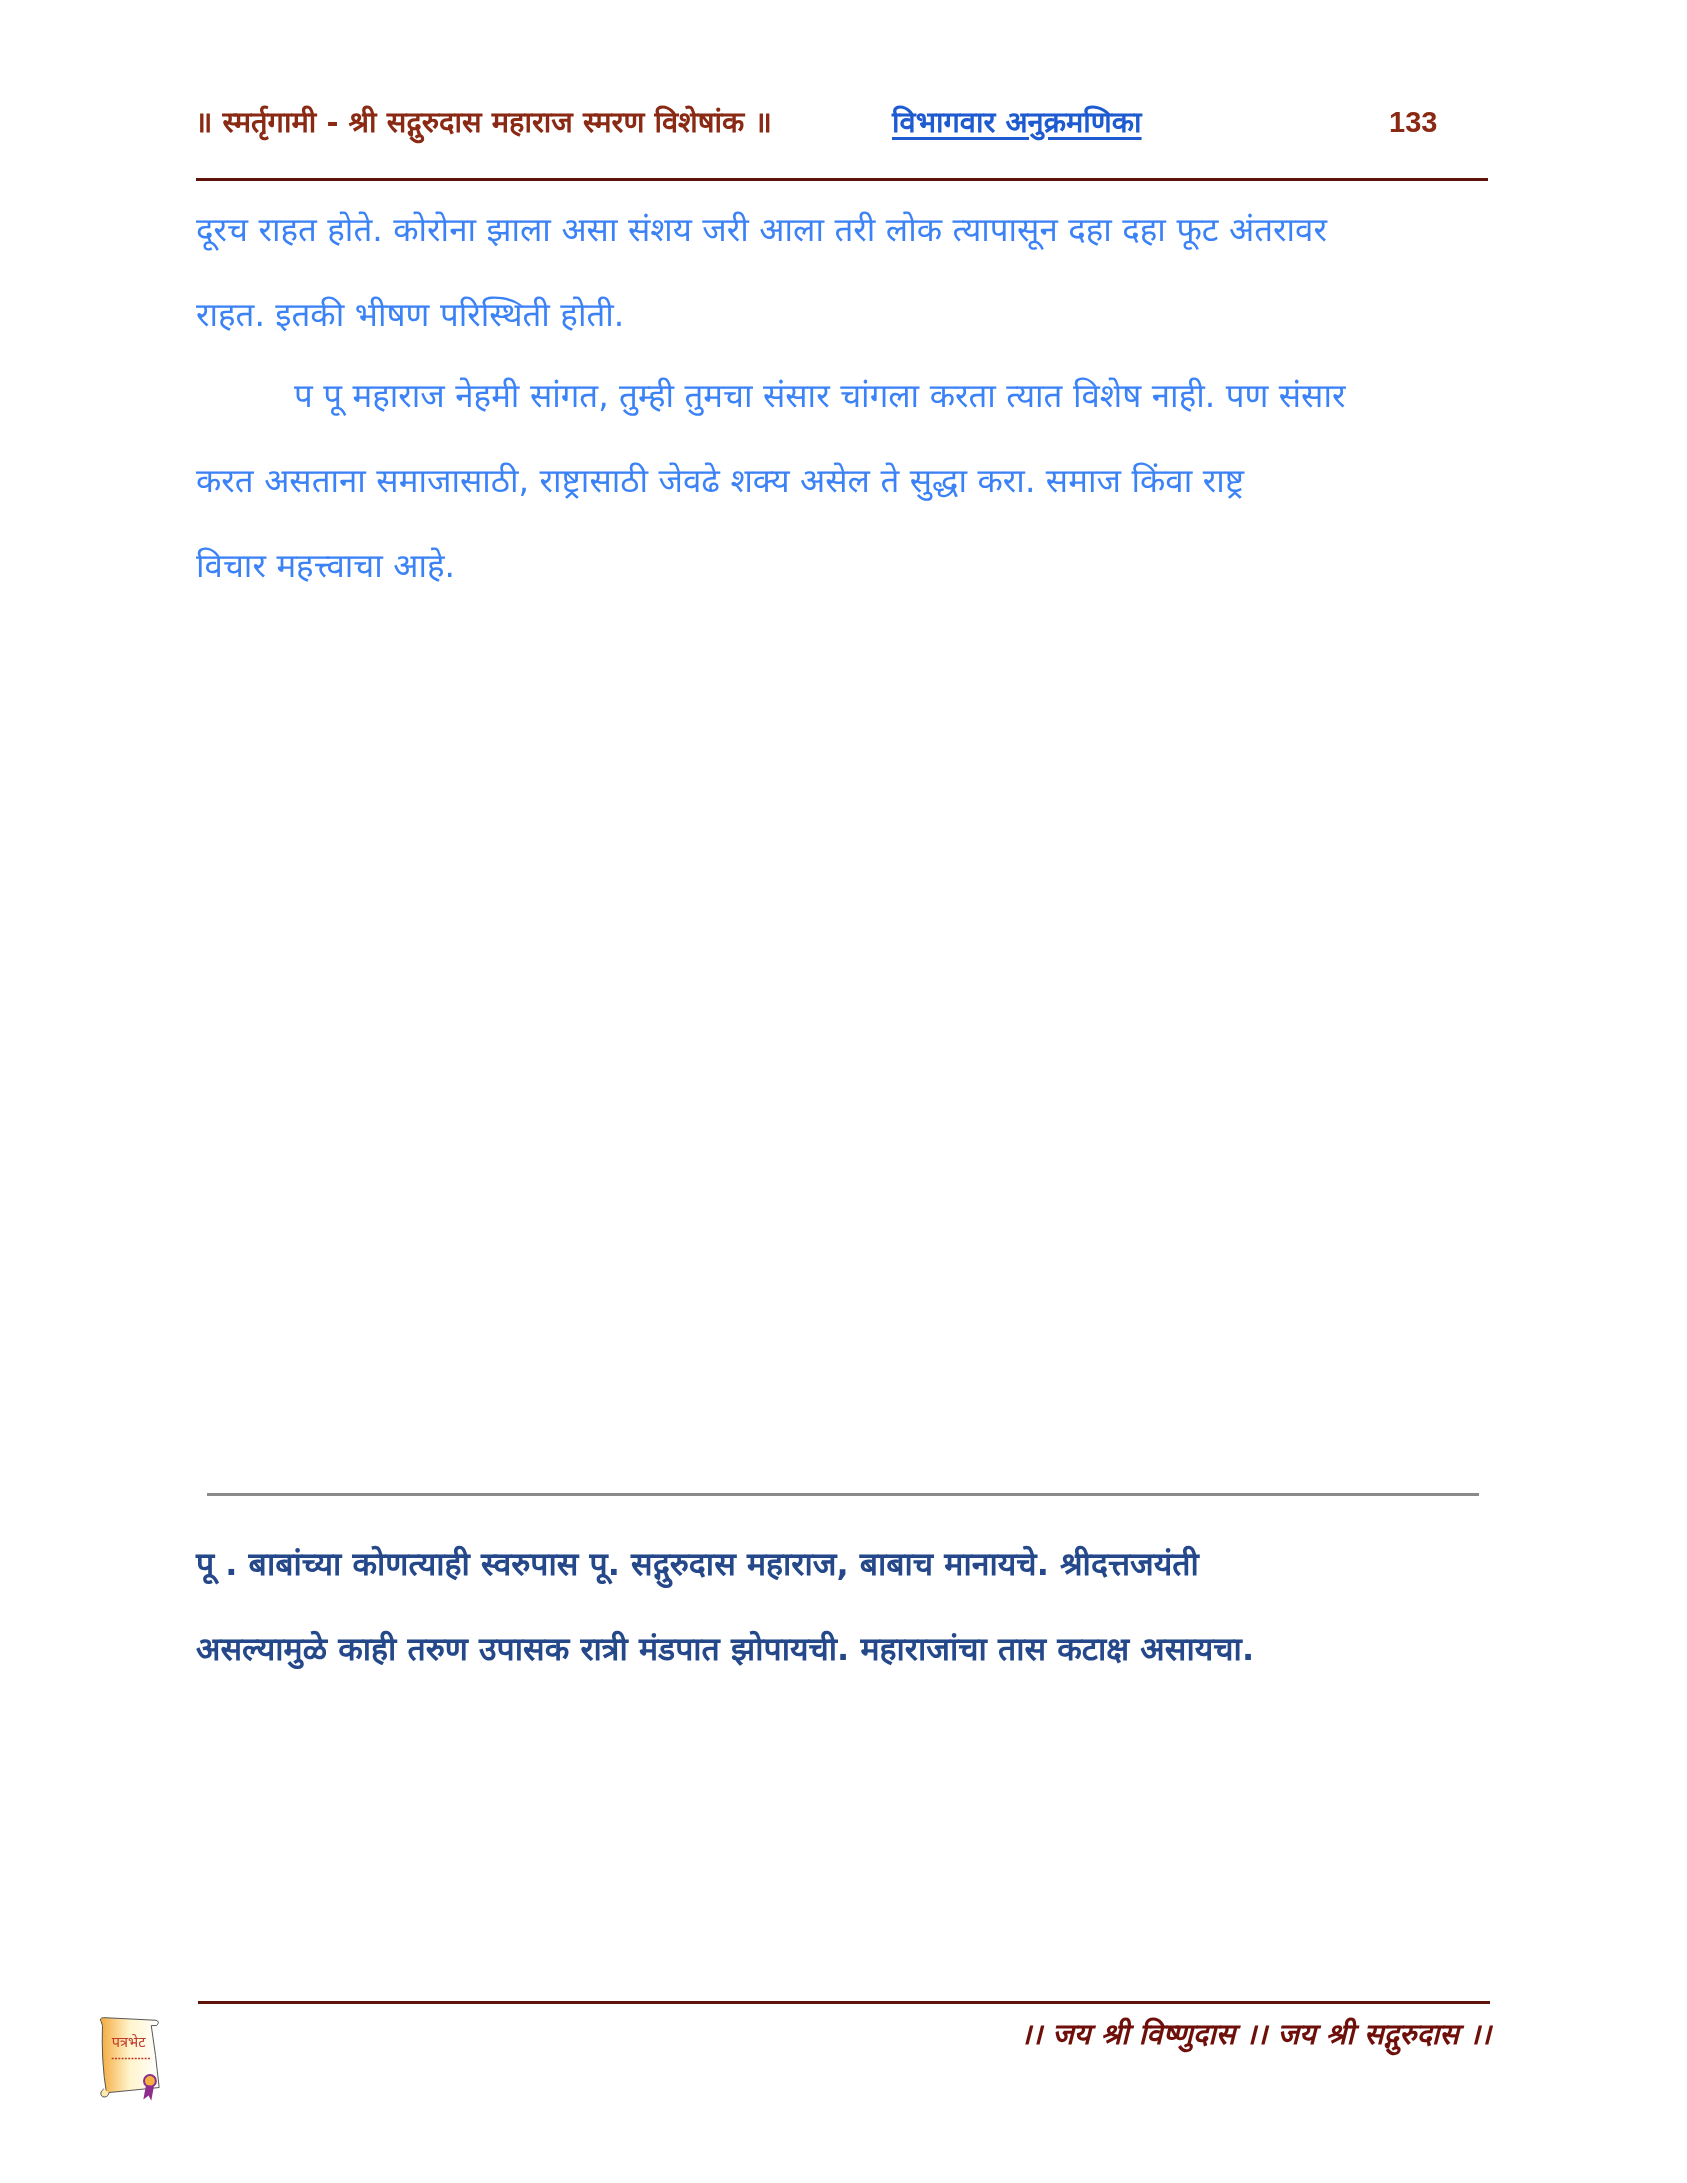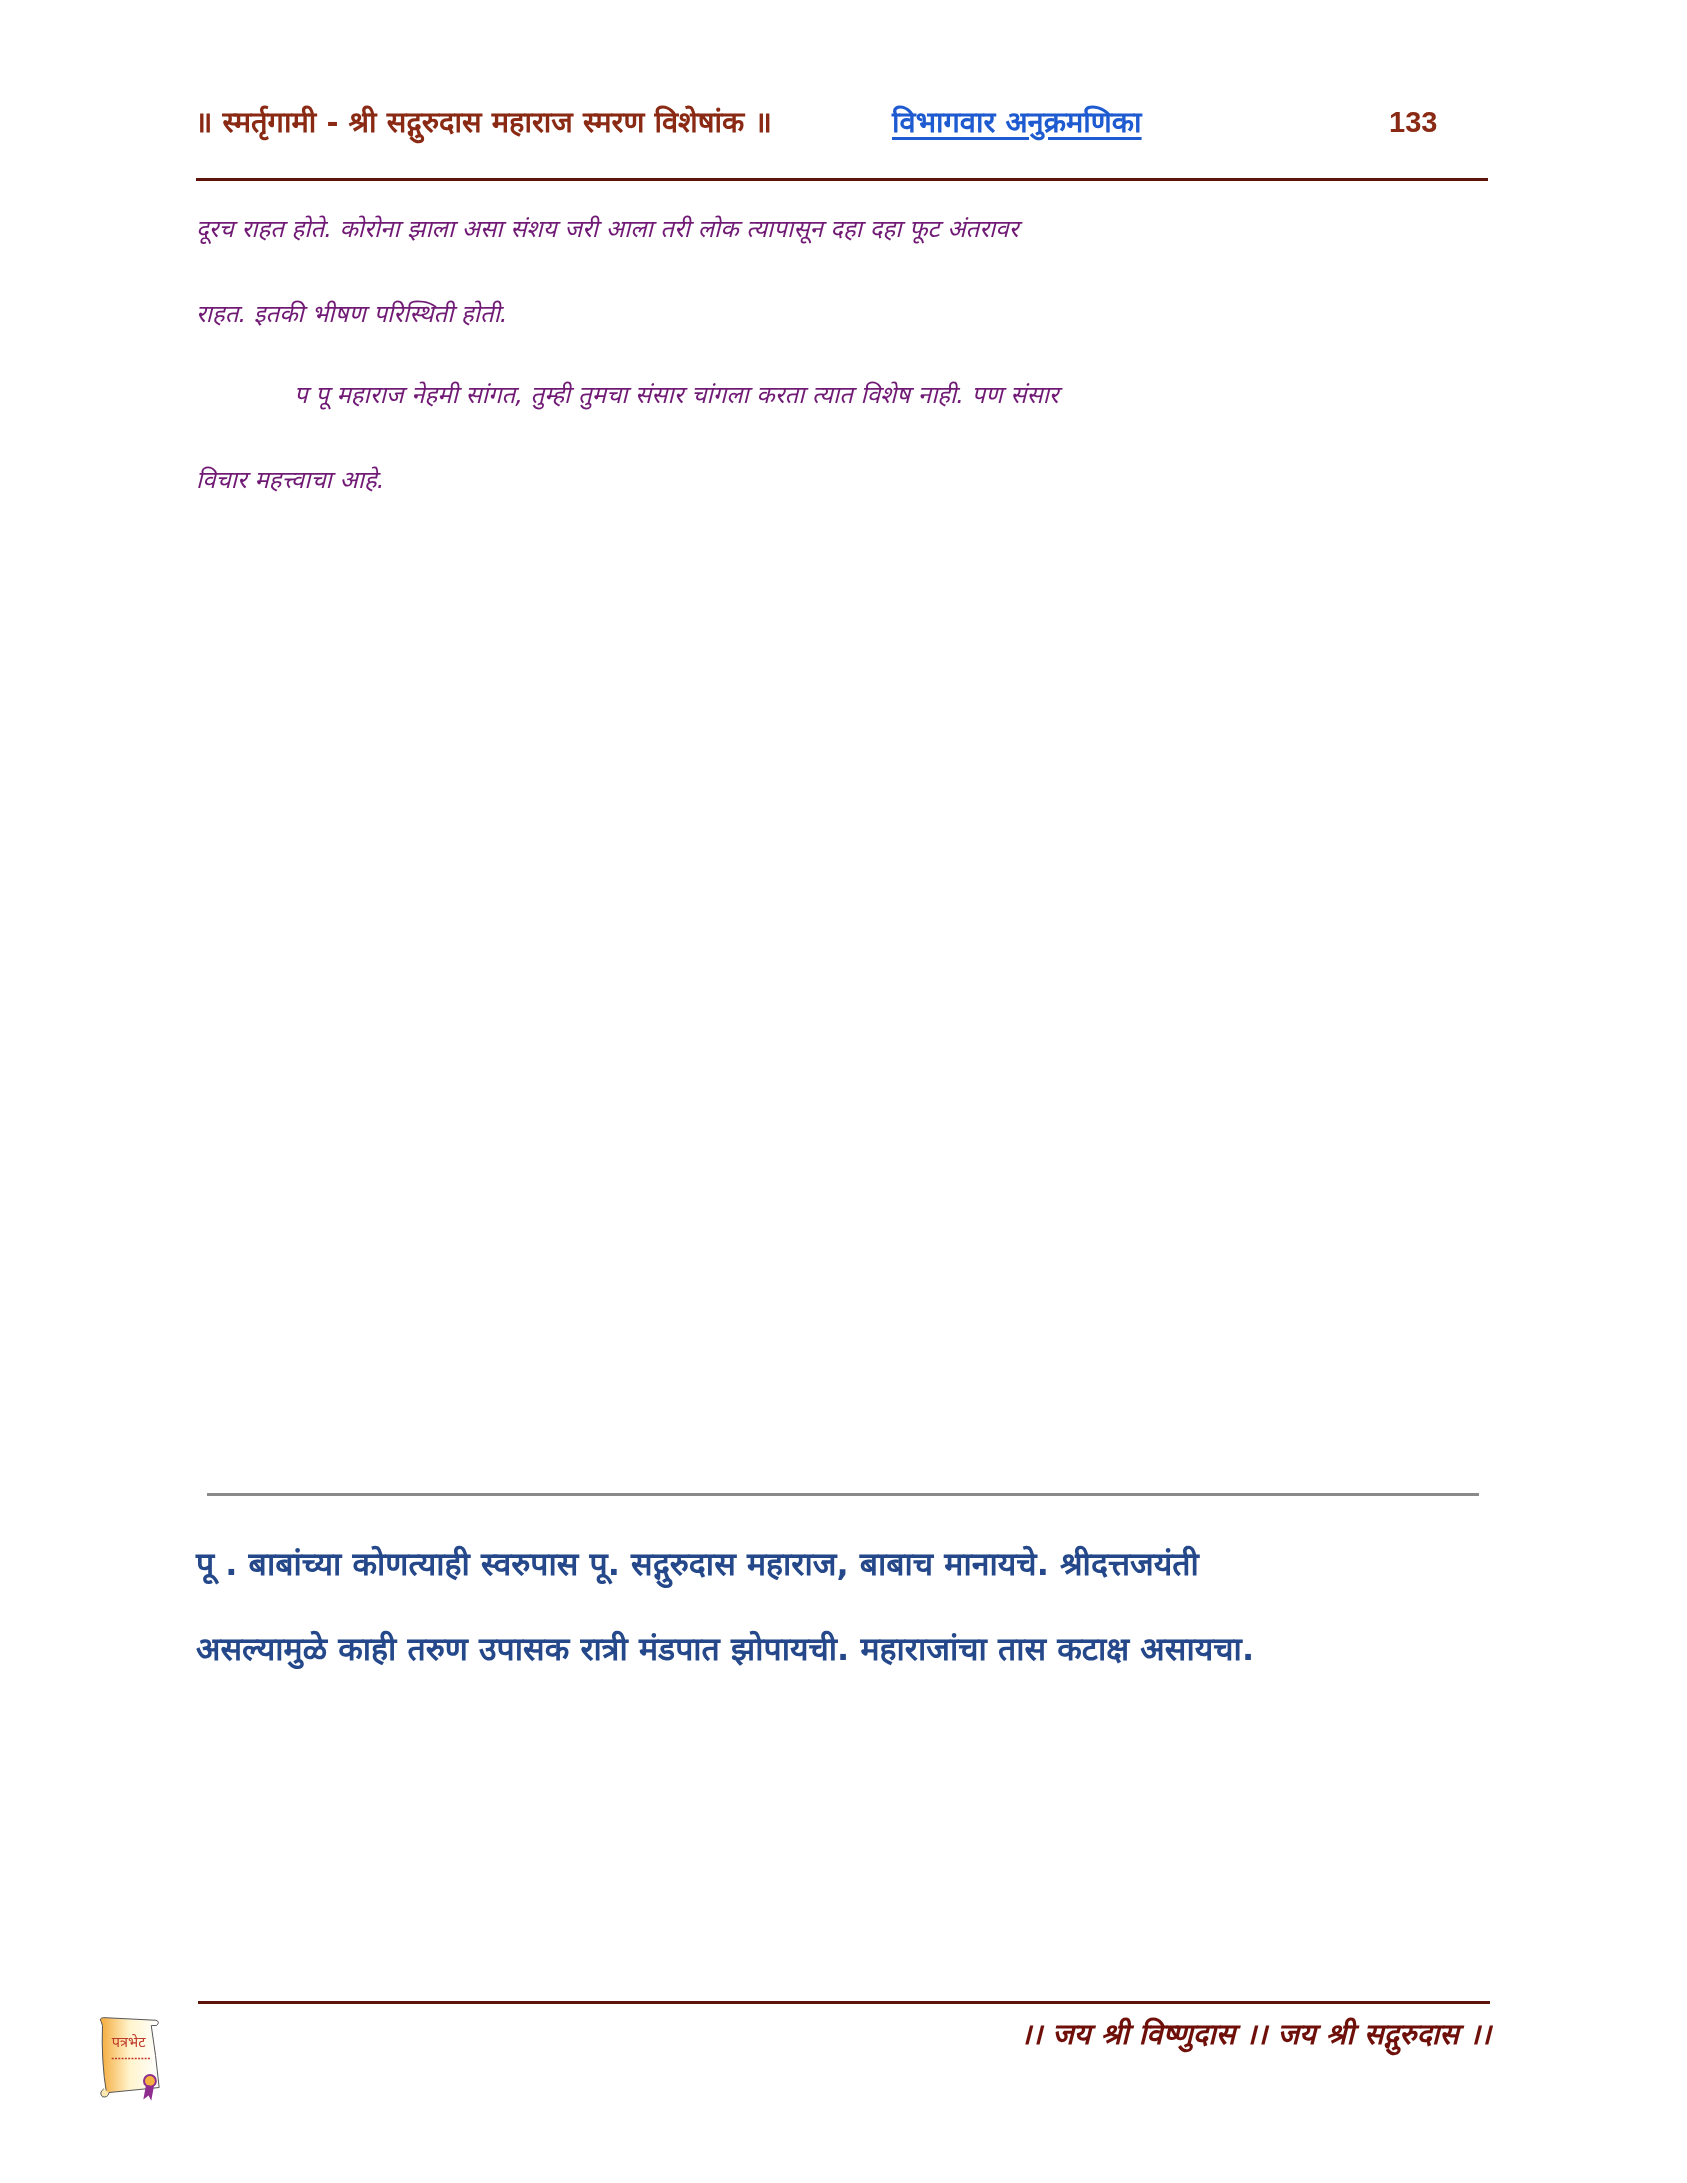--- a/index.html
+++ b/index.html
@@ -54,24 +54,23 @@
       left: 196px;
       top: 178px;
       width: 1292px;
       height: 3.3px;
       background: #5e140a;
     }
     .body-text {
       position: absolute;
       left: 196px;
       width: 1297px;
-      font-size: 24px;
-      color: #701a75;
+      font-size: 33px;
+      color: #3b82f6;
       line-height: 85px;
-      font-style: italic;
     }
     .body-text p {
       margin: 0;
       white-space: nowrap;
     }
     .para1 { top: 187px; }
     .para2 { top: 353px; }
     .indent { padding-left: 98px; }
 
     .rule-mid {
@@ -132,20 +131,21 @@
 <div class="page-number">133</div>
 <div class="rule-top"></div>
 
 <div class="body-text para1">
   <p>दूरच राहत होते. कोरोना झाला असा संशय जरी आला तरी लोक त्यापासून दहा दहा फूट अंतरावर</p>
   <p>राहत. इतकी भीषण परिस्थिती होती.</p>
 </div>
 
 <div class="body-text para2">
   <p class="indent">प पू महाराज नेहमी सांगत, तुम्ही तुमचा संसार चांगला करता त्यात विशेष नाही. पण संसार</p>
+  <p>करत असताना समाजासाठी, राष्ट्रासाठी जेवढे शक्य असेल ते सुद्धा करा. समाज किंवा राष्ट्र</p>
   <p>विचार महत्त्वाचा आहे.</p>
 </div>
 
 <div class="rule-mid"></div>
 
 <div class="callout">
   <p>पू . बाबांच्या कोणत्याही स्वरुपास पू. सद्गुरुदास महाराज, बाबाच मानायचे. श्रीदत्तजयंती</p>
   <p>असल्यामुळे काही तरुण उपासक रात्री मंडपात झोपायची. महाराजांचा तास कटाक्ष असायचा.</p>
 </div>
 

